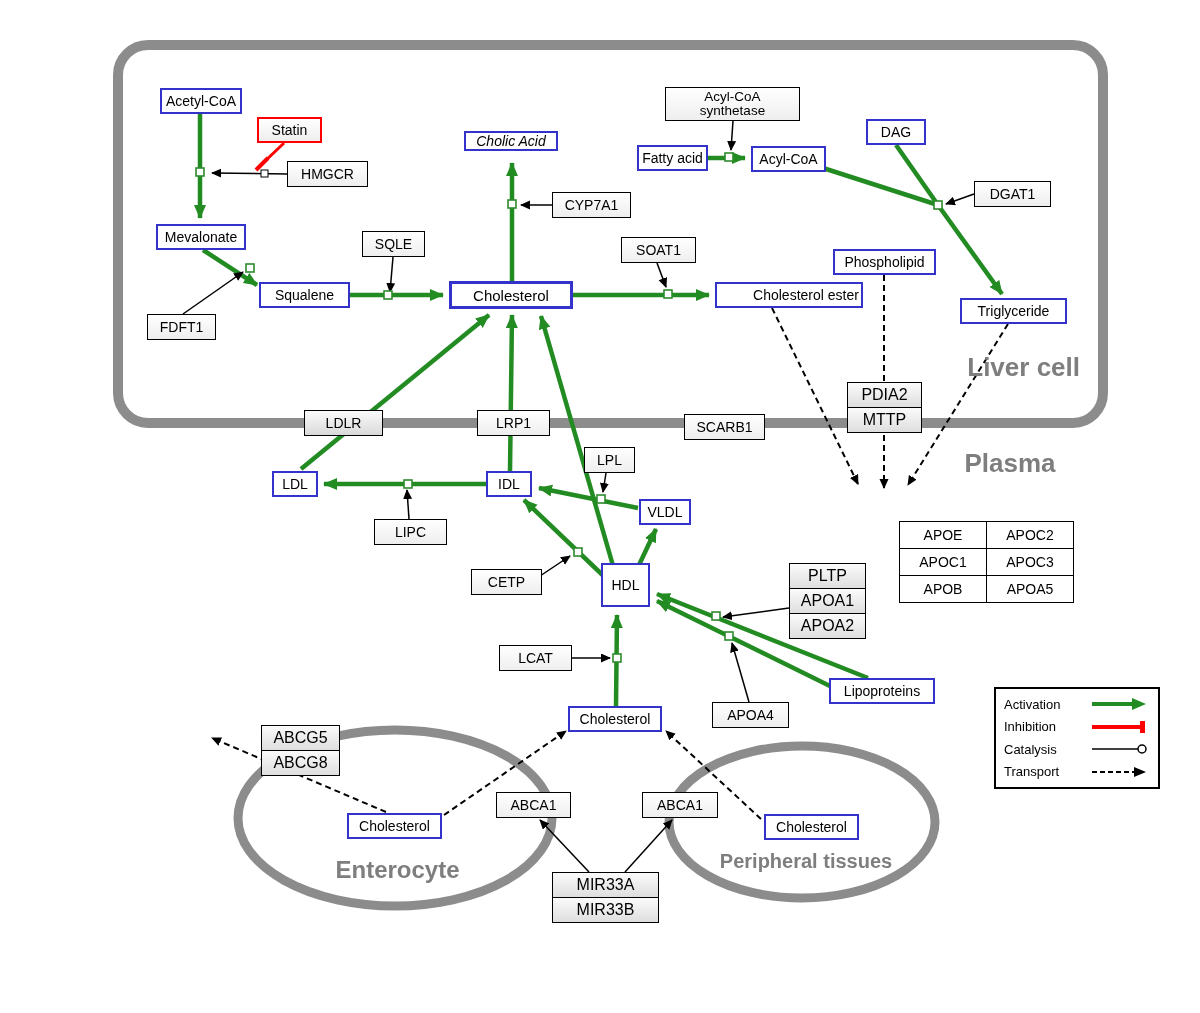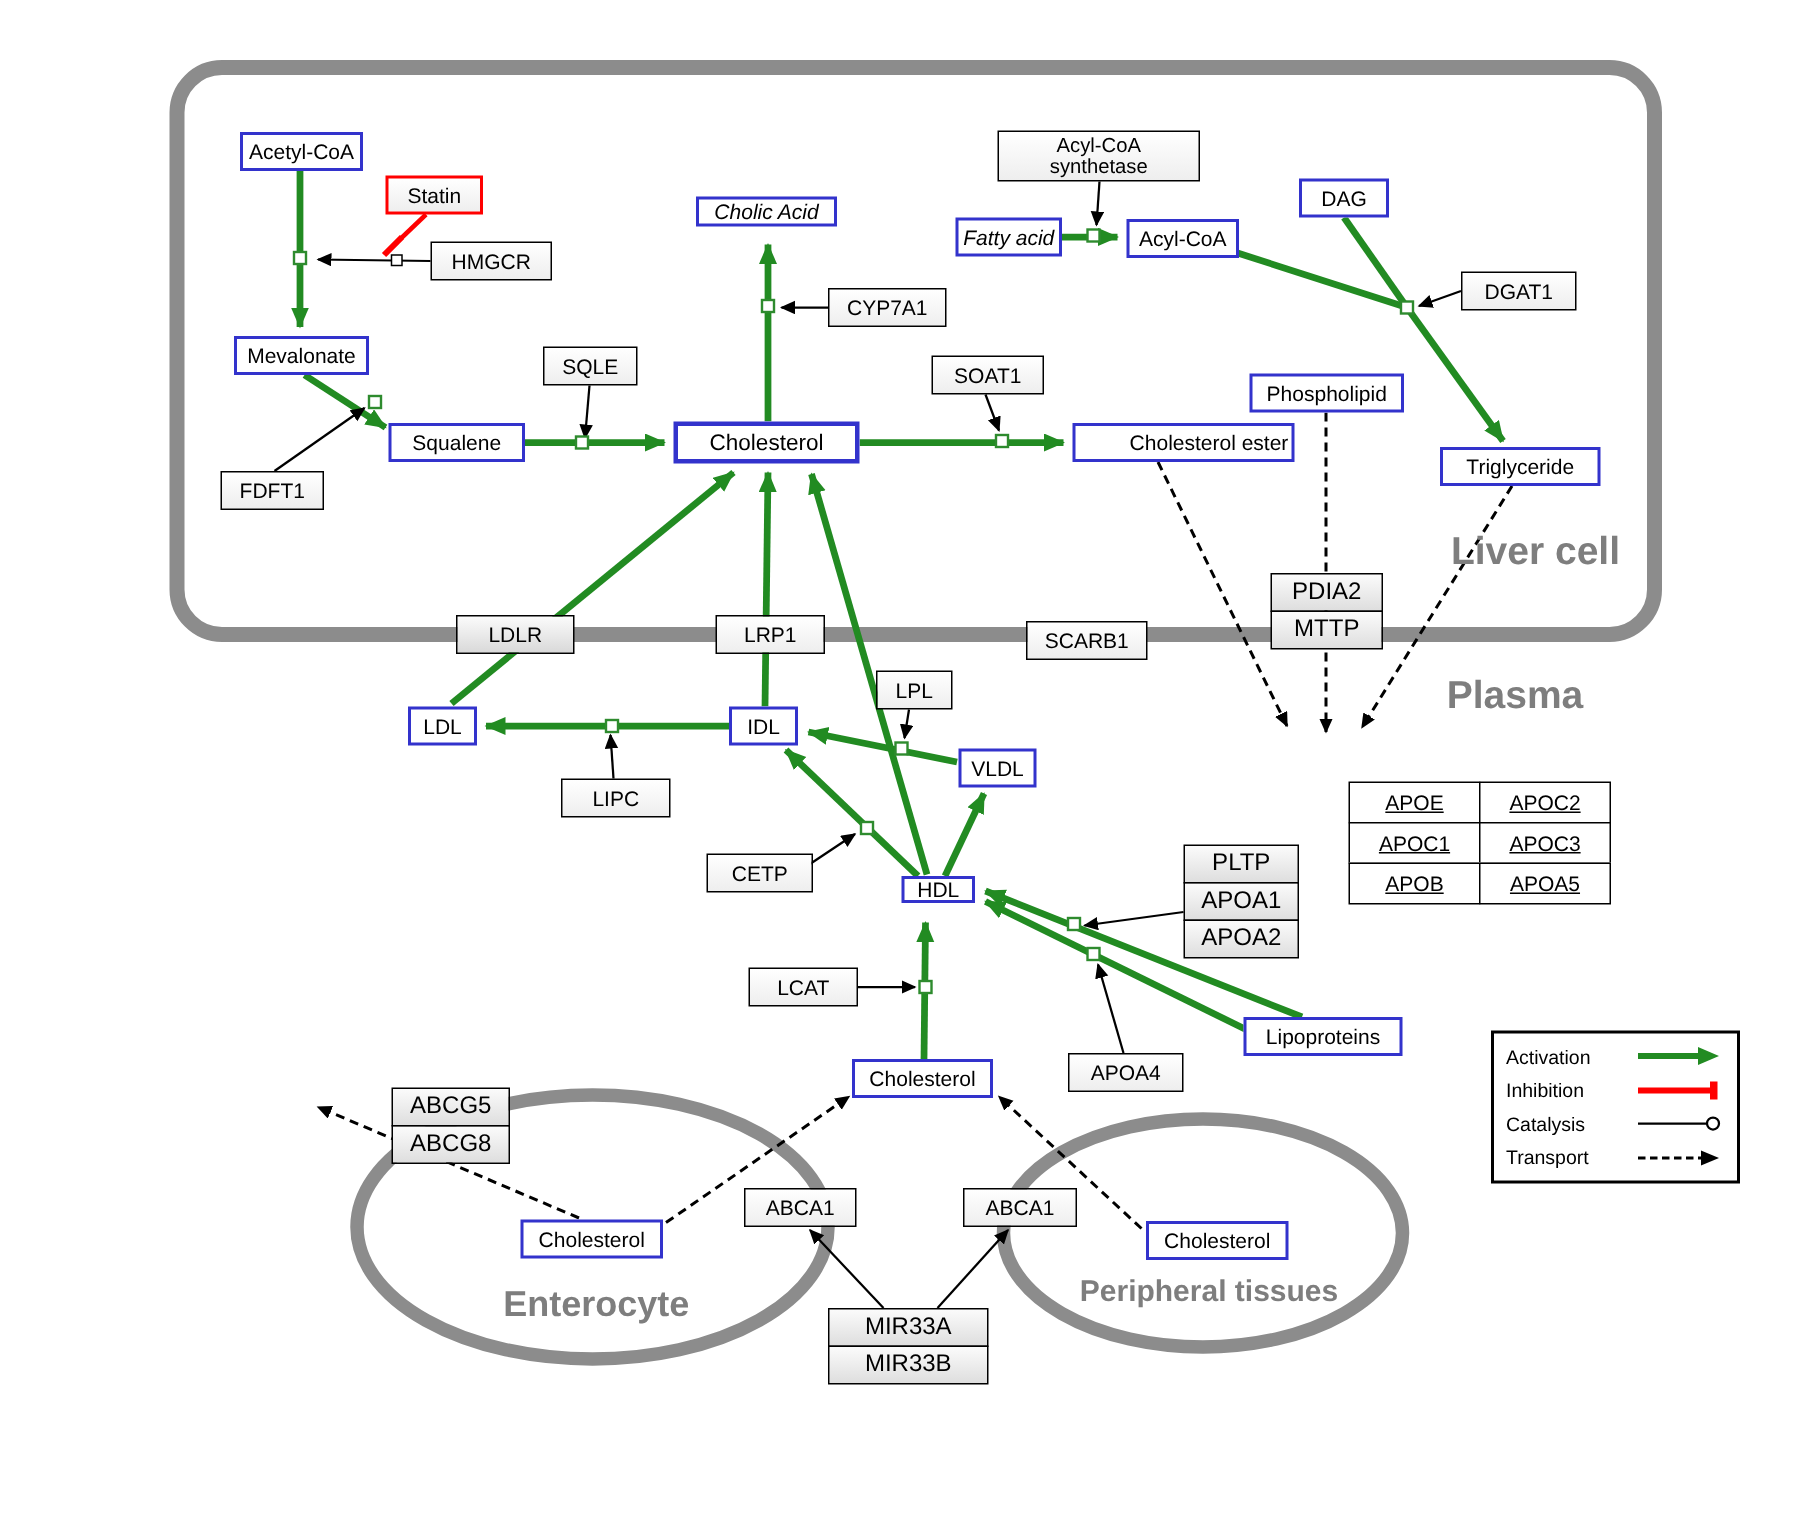--- a/index.html
+++ b/index.html
@@ -21,21 +21,21 @@
        justify-content:center;font-size:16px;}
   .stack .cell:first-child{margin-top:0;}
   .twoline{flex-direction:column;line-height:1.05;font-size:13.5px;}
   .cmplabel{color:#7E7E7E;font-weight:bold;z-index:2;}
   #legend{border:2px solid #000;background:#fff;z-index:4;display:flex;
           flex-direction:column;justify-content:space-around;padding:4px 8px;}
   .lrow{display:flex;align-items:center;justify-content:space-between;height:23px;}
   .lrow .llab{font-size:13px;color:#000;}
   #apo-table{display:grid;grid-template-columns:87px 87px;z-index:3;}
   #apo-table .acell{height:26px;background:#fff;border:1px solid #000;margin-top:-1px;
-        margin-left:-1px;display:flex;align-items:center;justify-content:center;font-size:14px;text-decoration:underline;}
+        margin-left:-1px;display:flex;align-items:center;justify-content:center;font-size:14px;}
 </style>
 </head>
 <body>
 
 <div id="stage">
 
   <svg id="edges" viewBox="0 0 1200 1013">
     <defs>
       <marker id="mg" markerUnits="userSpaceOnUse" markerWidth="16" markerHeight="14" refX="13" refY="6" orient="auto">
         <path d="M0,0 L14,6 L0,12 Z" fill="#228B22"></path>
@@ -126,30 +126,30 @@
   <div class="abs cmplabel" style="left:880px;top:352px;width:200px;text-align:right;font-size:26px;">Liver cell</div>
   <div class="abs cmplabel" style="left:950px;top:448px;width:120px;text-align:center;font-size:26px;">Plasma</div>
   <div class="abs cmplabel" style="left:315px;top:856px;width:165px;text-align:center;font-size:24px;">Enterocyte</div>
   <div class="abs cmplabel" style="left:700px;top:850px;width:212px;text-align:center;font-size:20px;">Peripheral tissues</div>
 
   <div class="abs met" style="left:160px;top:88px;width:82px;height:26px;">Acetyl-CoA</div>
   <div class="abs met" style="left:156px;top:224px;width:90px;height:26px;">Mevalonate</div>
   <div class="abs met" style="left:259px;top:282px;width:91px;height:26px;">Squalene</div>
   <div class="abs met" style="left:464px;top:131px;width:94px;height:20px;font-style:italic;">Cholic Acid</div>
   <div class="abs met strong" style="left:449px;top:281px;width:124px;height:28px;">Cholesterol</div>
-  <div class="abs met" style="left:637px;top:145px;width:71px;height:26px;font-style:italic;">Fatty acid</div>
+  <div class="abs met" style="left:637px;top:145px;width:71px;height:26px;">Fatty acid</div>
   <div class="abs met" style="left:751px;top:146px;width:75px;height:26px;">Acyl-CoA</div>
   <div class="abs met" style="left:866px;top:119px;width:60px;height:26px;">DAG</div>
   <div class="abs met" style="left:833px;top:249px;width:103px;height:26px;">Phospholipid</div>
   <div class="abs met" style="left:715px;top:282px;width:148px;height:26px;padding-left:34px;">Cholesterol ester</div>
   <div class="abs met" style="left:960px;top:298px;width:107px;height:26px;">Triglyceride</div>
   <div class="abs met" style="left:272px;top:471px;width:46px;height:26px;">LDL</div>
   <div class="abs met" style="left:486px;top:471px;width:46px;height:26px;">IDL</div>
   <div class="abs met" style="left:639px;top:499px;width:52px;height:26px;">VLDL</div>
-  <div class="abs met" style="left:601px;top:584px;width:49px;height:18px;text-align:center;">HDL</div>
+  <div class="abs met" style="left:601px;top:563px;width:49px;height:44px;text-align:center;">HDL</div>
   <div class="abs met" style="left:568px;top:706px;width:94px;height:26px;">Cholesterol</div>
   <div class="abs met" style="left:347px;top:813px;width:95px;height:26px;">Cholesterol</div>
   <div class="abs met" style="left:764px;top:814px;width:95px;height:26px;">Cholesterol</div>
   <div class="abs met" style="left:829px;top:678px;width:106px;height:26px;">Lipoproteins</div>
 
   <div class="abs enz red" style="left:257px;top:117px;width:65px;height:26px;">Statin</div>
   <div class="abs enz" style="left:287px;top:161px;width:81px;height:26px;">HMGCR</div>
   <div class="abs enz" style="left:362px;top:231px;width:63px;height:26px;">SQLE</div>
   <div class="abs enz" style="left:147px;top:314px;width:69px;height:26px;">FDFT1</div>
   <div class="abs enz" style="left:552px;top:192px;width:79px;height:26px;">CYP7A1</div>

